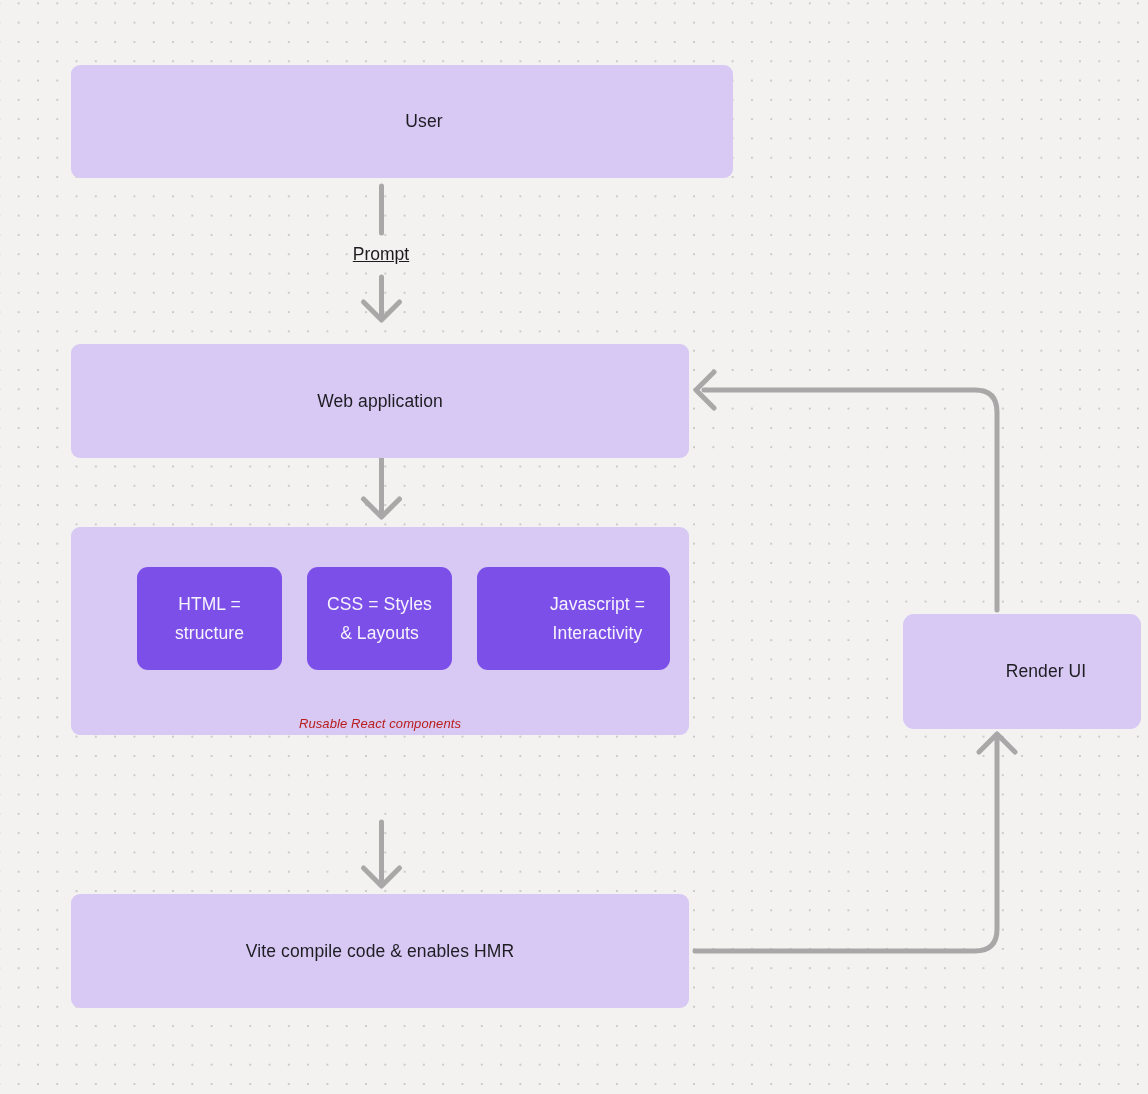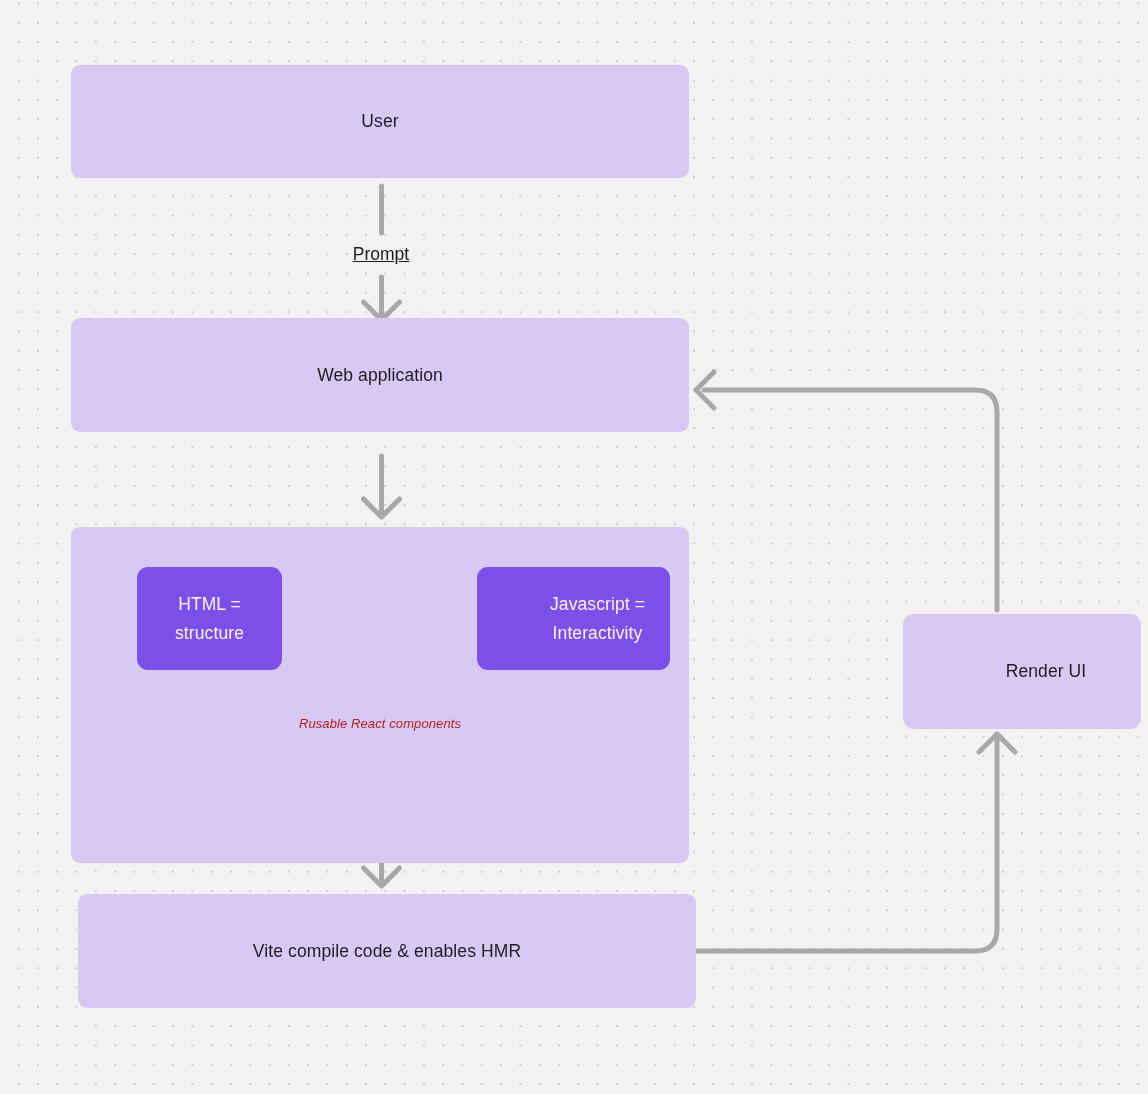--- a/index.html
+++ b/index.html
@@ -38,24 +38,24 @@
     position: absolute;
     background: #d7c8f4;
     border-radius: 9px;
     display: flex;
     align-items: center;
     justify-content: center;
     color: #1e1d22;
     font-size: 17.5px;
     letter-spacing: 0.1px;
   }
-  .node-user        { left: 71px;  top: 65px;  width: 618px; height: 113px; }
-  .node-web-app     { left: 71px;  top: 318px; width: 618px; height: 114px; }
-  .node-group       { left: 71px;  top: 527px; width: 618px; height: 336px; display: block; }
-  .node-vite        { left: 71px;  top: 894px; width: 618px; height: 114px; margin-left: 7px; }
+  .node-user        { left: 71px;  top: 65px;  width: 618px; height: 113px; padding-left: 44px; }
+  .node-web-app     { left: 71px;  top: 344px; width: 618px; height: 114px; }
+  .node-group       { left: 71px;  top: 527px; width: 618px; height: 208px; display: block; }
+  .node-vite        { left: 71px;  top: 894px; width: 618px; height: 114px; }
   .node-render-ui   { left: 903px; top: 614px; width: 190px; height: 115px; border-radius: 11px; padding-left: 48px; }
 
   .inner-node {
     position: absolute;
     top: 40px;
     width: 145px;
     height: 103px;
     background: #7c50e8;
     border-radius: 11px;
     display: flex;
@@ -120,20 +120,24 @@
 
   <div class="node node-web-app">
     <span>Web application</span>
   </div>
 
   <div class="node node-group">
     <div class="inner-node inner-html">
       <span>HTML =</span>
       <span>structure</span>
     </div>
+    <div class="inner-node inner-css">
+      <span>CSS = Styles</span>
+      <span>&amp; Layouts</span>
+    </div>
     <div class="inner-node inner-js">
       <span>Javascript =</span>
       <span>Interactivity</span>
     </div>
     <div class="group-caption">Rusable React components</div>
   </div>
 
   <div class="node node-vite">
     <span>Vite compile code &amp; enables HMR</span>
   </div>

